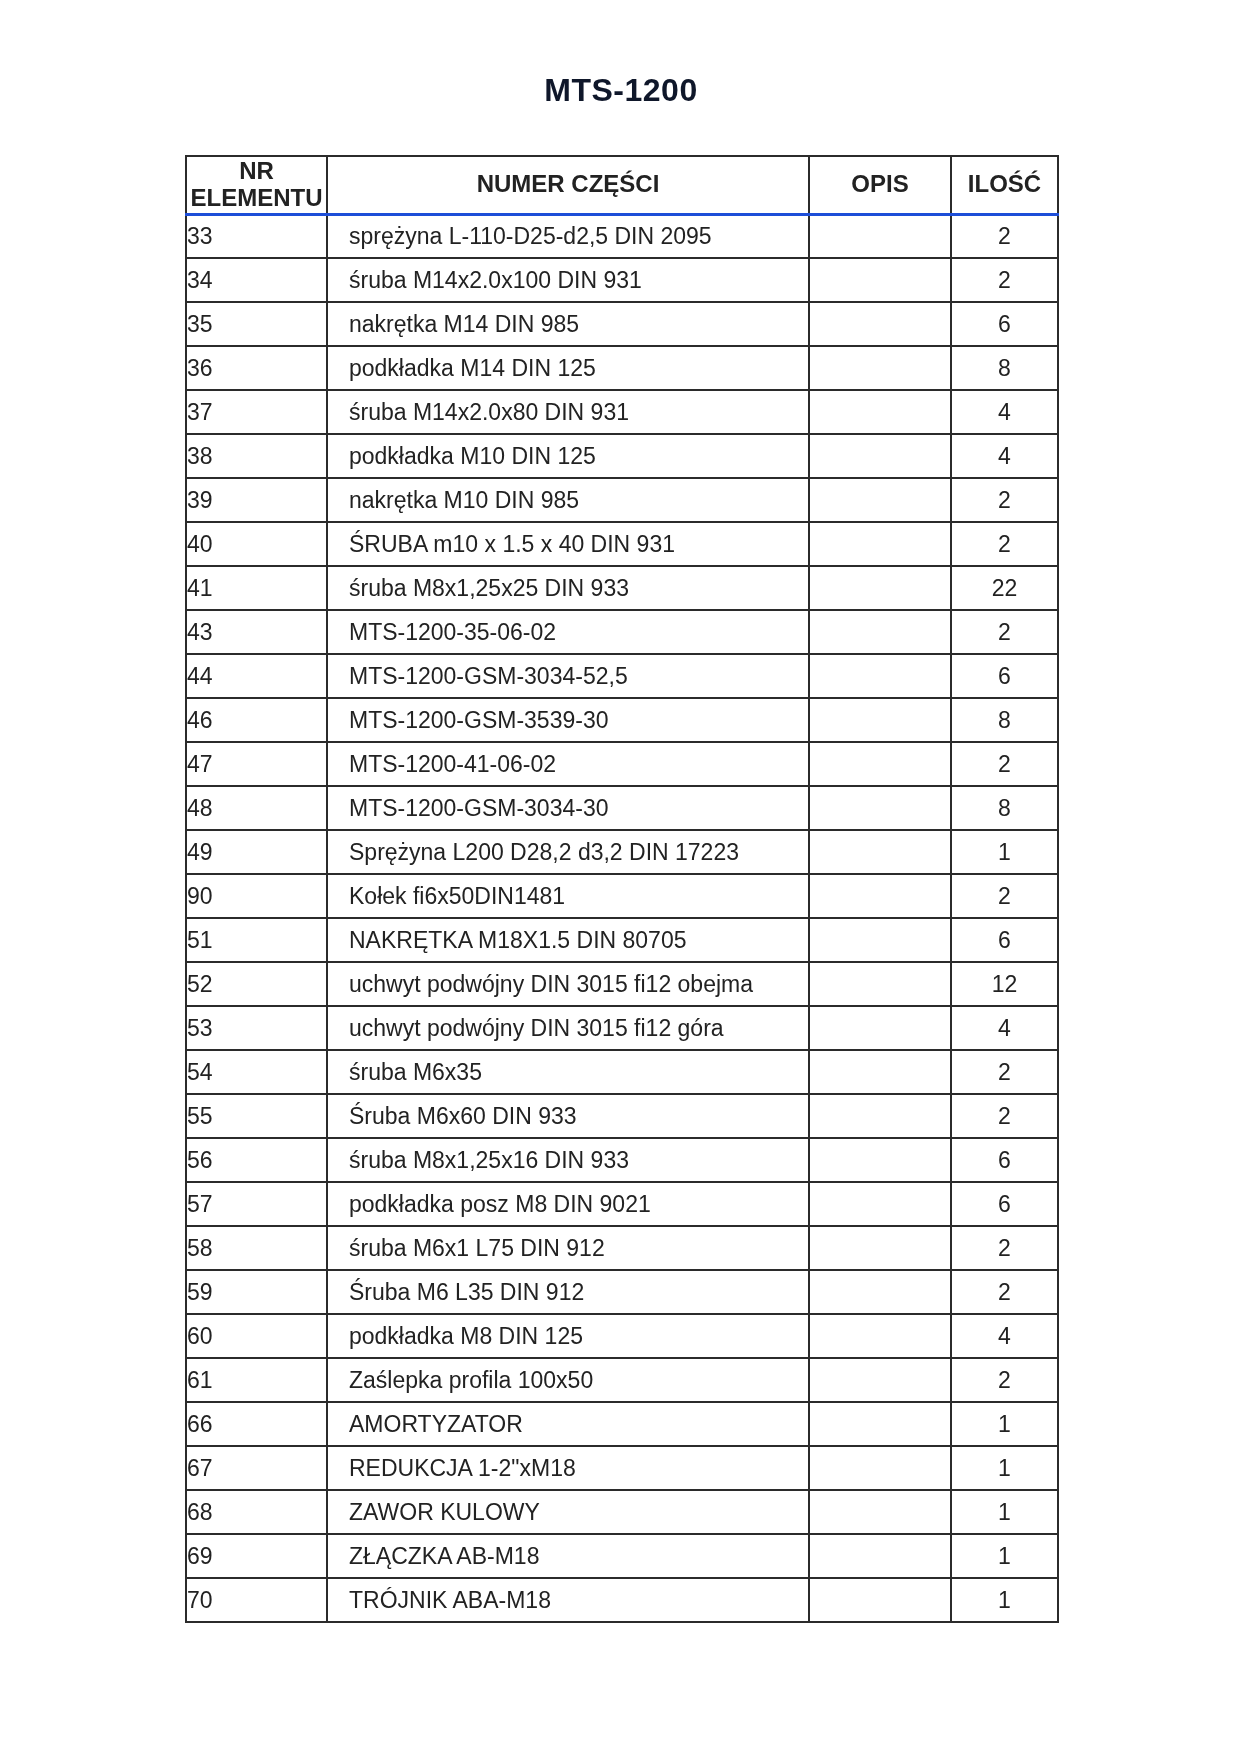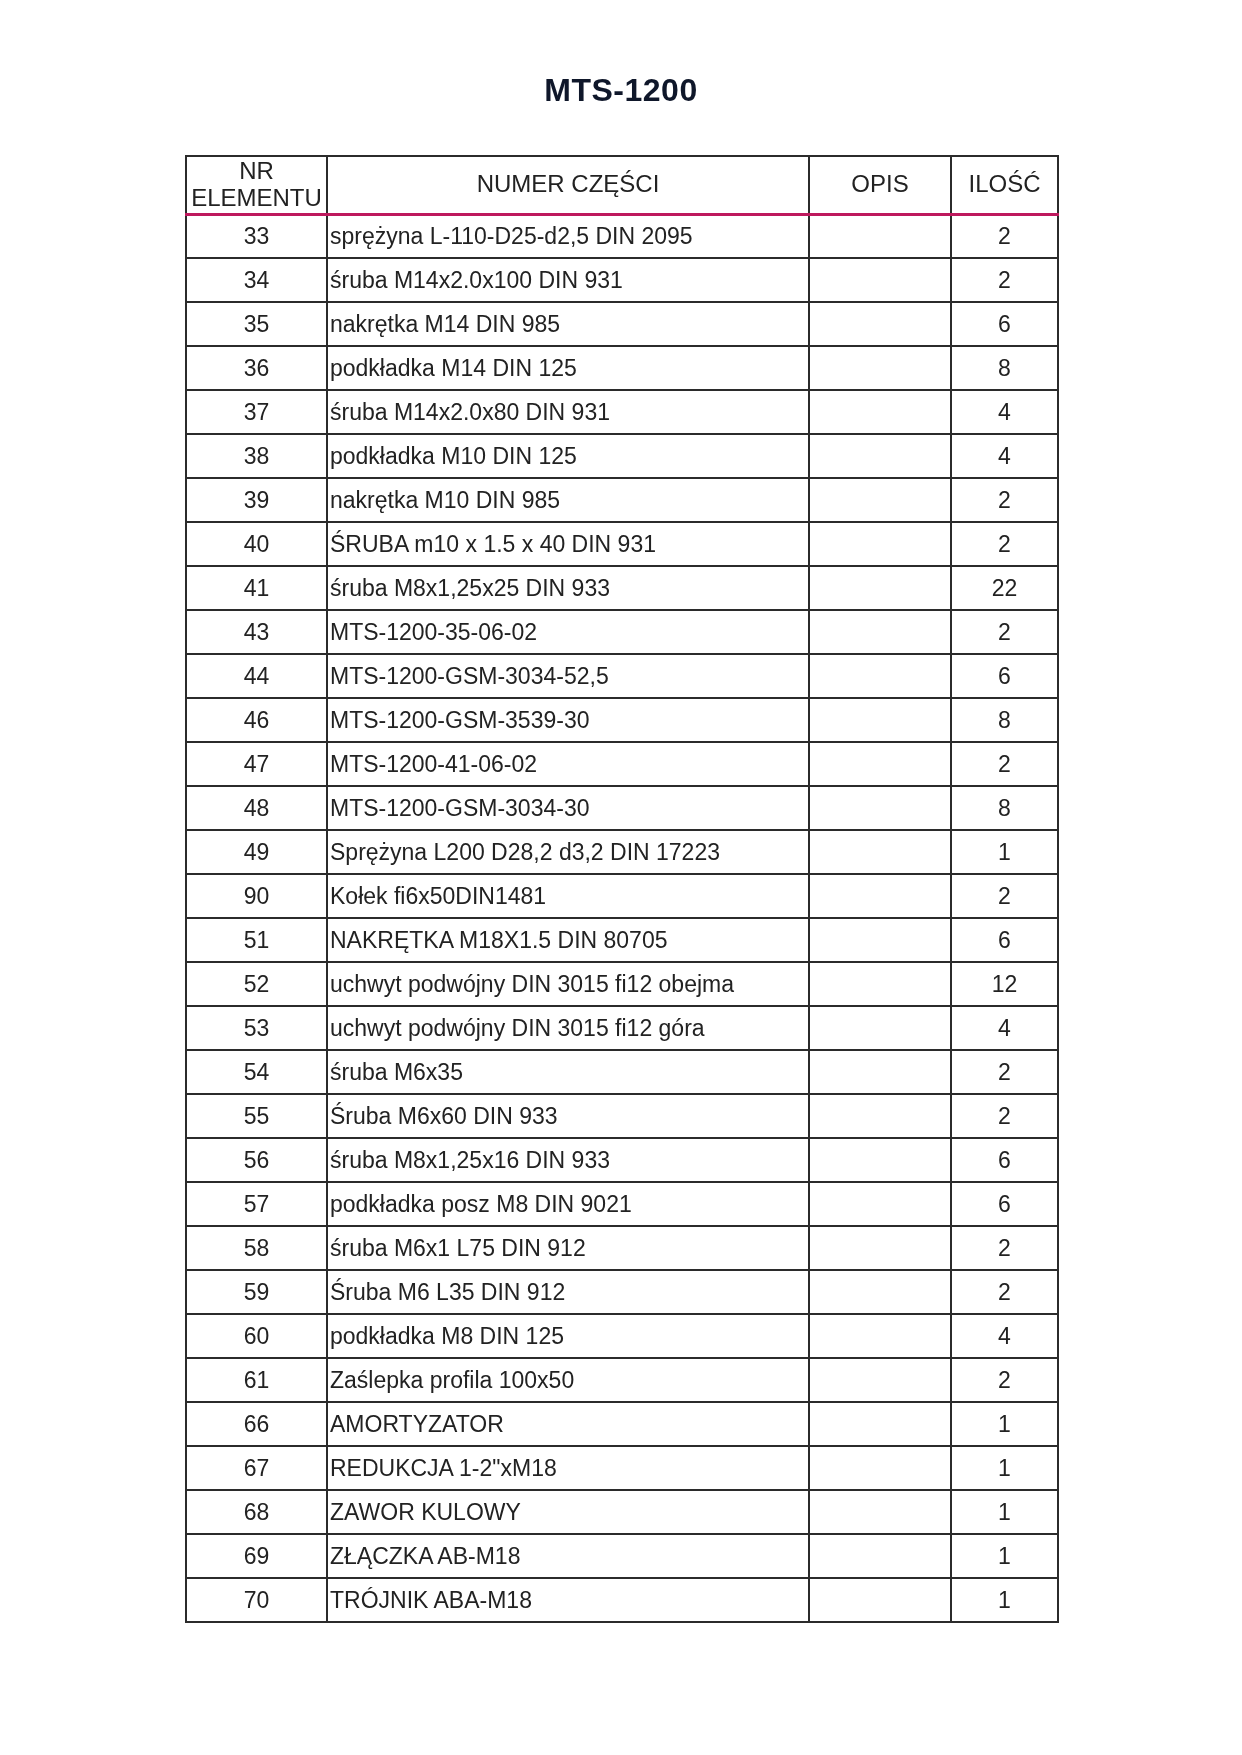--- a/index.html
+++ b/index.html
@@ -33,36 +33,36 @@
     background: #ffffff;
   }
   table.parts th, table.parts td {
     border: 2px solid #2b2b2b;
     overflow: hidden;
     white-space: nowrap;
   }
   table.parts thead th {
     height: 58px;
     font-size: 24px;
-    font-weight: normal;
+    font-weight: bold;
     text-align: center;
     vertical-align: middle;
     white-space: pre-line;
     line-height: 1.12;
-    border-bottom: 3px solid #be185d;
+    border-bottom: 3px solid #1d4ed8;
     color: #222;
   }
   table.parts tbody td {
     height: 44px;
     font-size: 23px;
     vertical-align: middle;
     color: #222;
   }
-  .c-nr  { text-align: center; }
-  .c-part { text-align: left; padding-left: 2px; }
+  .c-nr  { }
+  .c-part { text-align: left; padding-left: 21px; }
   .c-opis { text-align: center; }
   .c-qty { text-align: center; }
 </style>
 </head>
 <body>
 
 <div class="page">
 
   <div class="title">MTS-1200</div>
 

